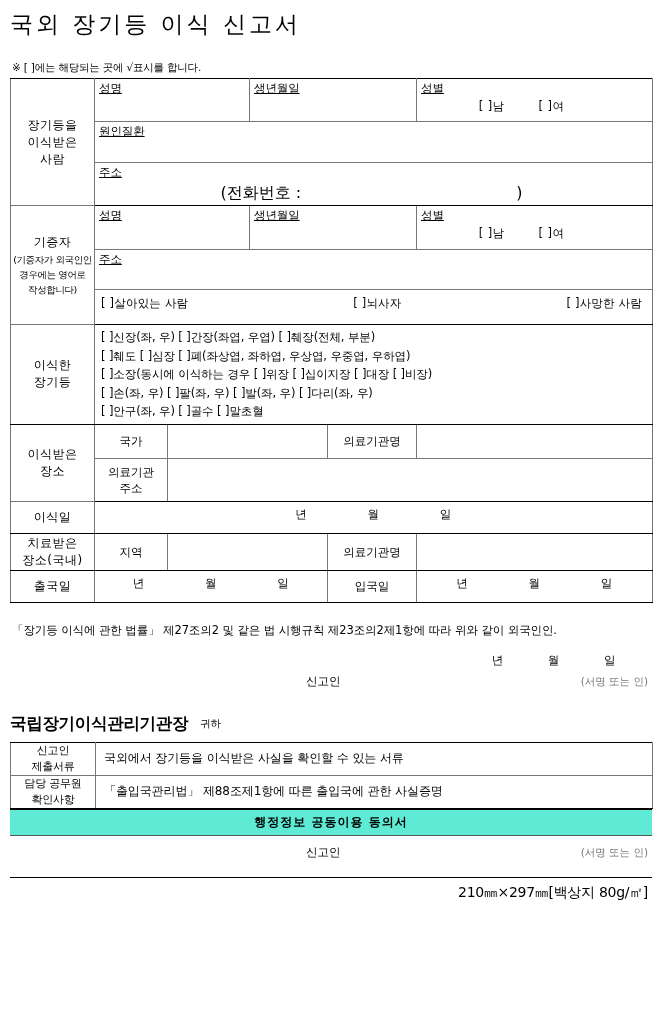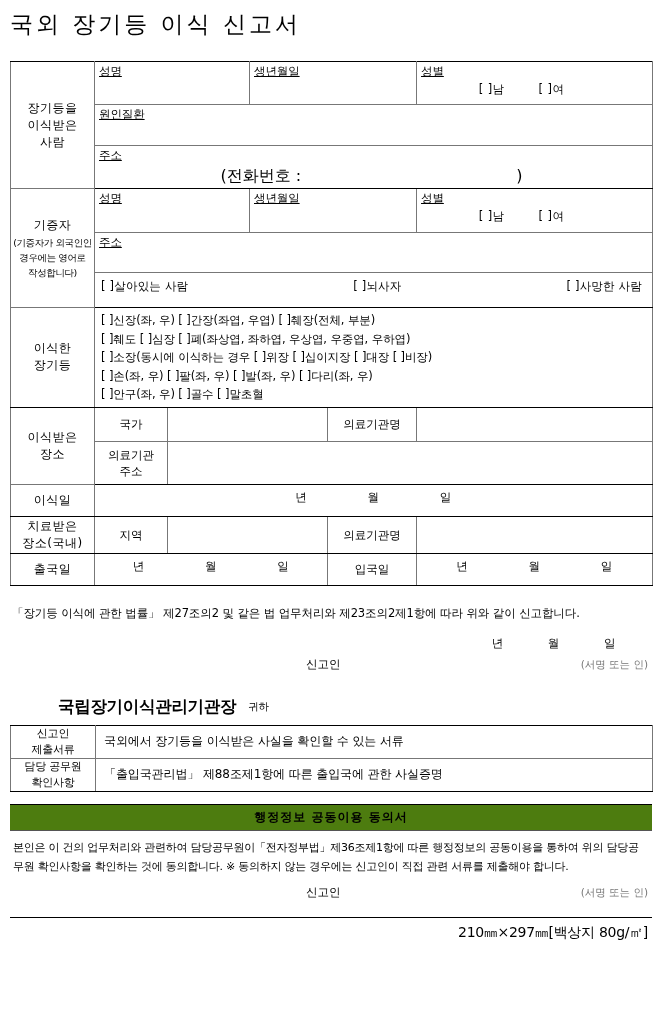--- a/index.html
+++ b/index.html
@@ -163,21 +163,20 @@
     right: 4px;
     top: 1px;
     color: #777;
     font-size: 10.5px;
   }
   .addressee {
     margin-top: 8px;
     font-size: 16.5px;
     font-weight: bold;
     letter-spacing: -0.3px;
-    margin-left: 48px;
   }
   .addressee .to {
     font-size: 10.5px;
     font-weight: normal;
     margin-left: 12px;
     vertical-align: 2px;
   }
 
   
   table.docs {
@@ -200,22 +199,21 @@
     letter-spacing: -0.2px;
   }
   .docs-body {
     font-size: 12px;
     padding: 5px 0 5px 8px;
     letter-spacing: -0.1px;
   }
 
   
   .consent-head {
-    margin-top: 12px;
-    background: #4d7c0f;
+    background: #5eead4;
     border-top: 1.6px solid #000;
     border-bottom: 0.8px solid #555;
     text-align: center;
     font-size: 12px;
     font-weight: bold;
     padding: 4px 0 4px 0;
     letter-spacing: 1px;
     width: 642px;
     box-sizing: border-box;
   }
@@ -252,20 +250,21 @@
   }
 </style>
 </head>
 <body>
 
 <div class="page">
 
 
   <div class="doc-title">국외 장기등 이식 신고서</div>
 
+  <div class="check-note">※ [  ]에는 해당되는 곳에 √표시를 합니다.</div>
 
   <table class="main">
     <colgroup>
       <col style="width:84px">
       <col style="width:73px">
       <col style="width:82px">
       <col style="width:78px">
       <col style="width:89px">
       <col style="width:236px">
     </colgroup>
@@ -428,21 +427,21 @@
         <div class="dateline">
           <span class="u">년</span>
           <span class="u">월</span>
           <span class="u">일</span>
         </div>
       </td>
     </tr>
   </tbody>
     </table>
 
-  <div class="statement">「장기등 이식에 관한 법률」 제27조의2 및 같은 법 업무처리와 제23조의2제1항에 따라 위와 같이 신고합니다.</div>
+  <div class="statement">「장기등 이식에 관한 법률」 제27조의2 및 같은 법 시행규칙 제23조의2제1항에 따라 위와 같이 외국인인.</div>
 
   <div class="sign-block">
     <div class="ymd-right">
       <span class="u">년</span>
       <span class="u">월</span>
       <span class="u">일</span>
     </div>
     <div class="declarant-row">
       <span class="declarant">신고인</span>
       <span class="sign-hint">(서명 또는 인)</span>
@@ -474,21 +473,20 @@
         <div>확인사항</div>
       </td>
       <td class="thick-bot">
         <div class="docs-body">「출입국관리법」 제88조제1항에 따른 출입국에 관한 사실증명</div>
       </td>
     </tr>
   </tbody>
     </table>
 
   <div class="consent-head">행정정보 공동이용 동의서</div>
-  <div class="consent-body">본인은 이 건의 업무처리와 관련하여 담당공무원이「전자정부법」제36조제1항에 따른 행정정보의 공동이용을 통하여 위의 담당공무원 확인사항을 확인하는 것에 동의합니다. ※ 동의하지 않는 경우에는 신고인이 직접 관련 서류를 제출해야 합니다.</div>
 
   <div class="consent-sign">
     <span class="declarant">신고인</span>
     <span class="sign-hint">(서명 또는 인)</span>
   </div>
 
   <div class="footer-rule"></div>
   <div class="paper-spec">210㎜×297㎜[백상지  80g/㎡]</div>
 
 </div>

